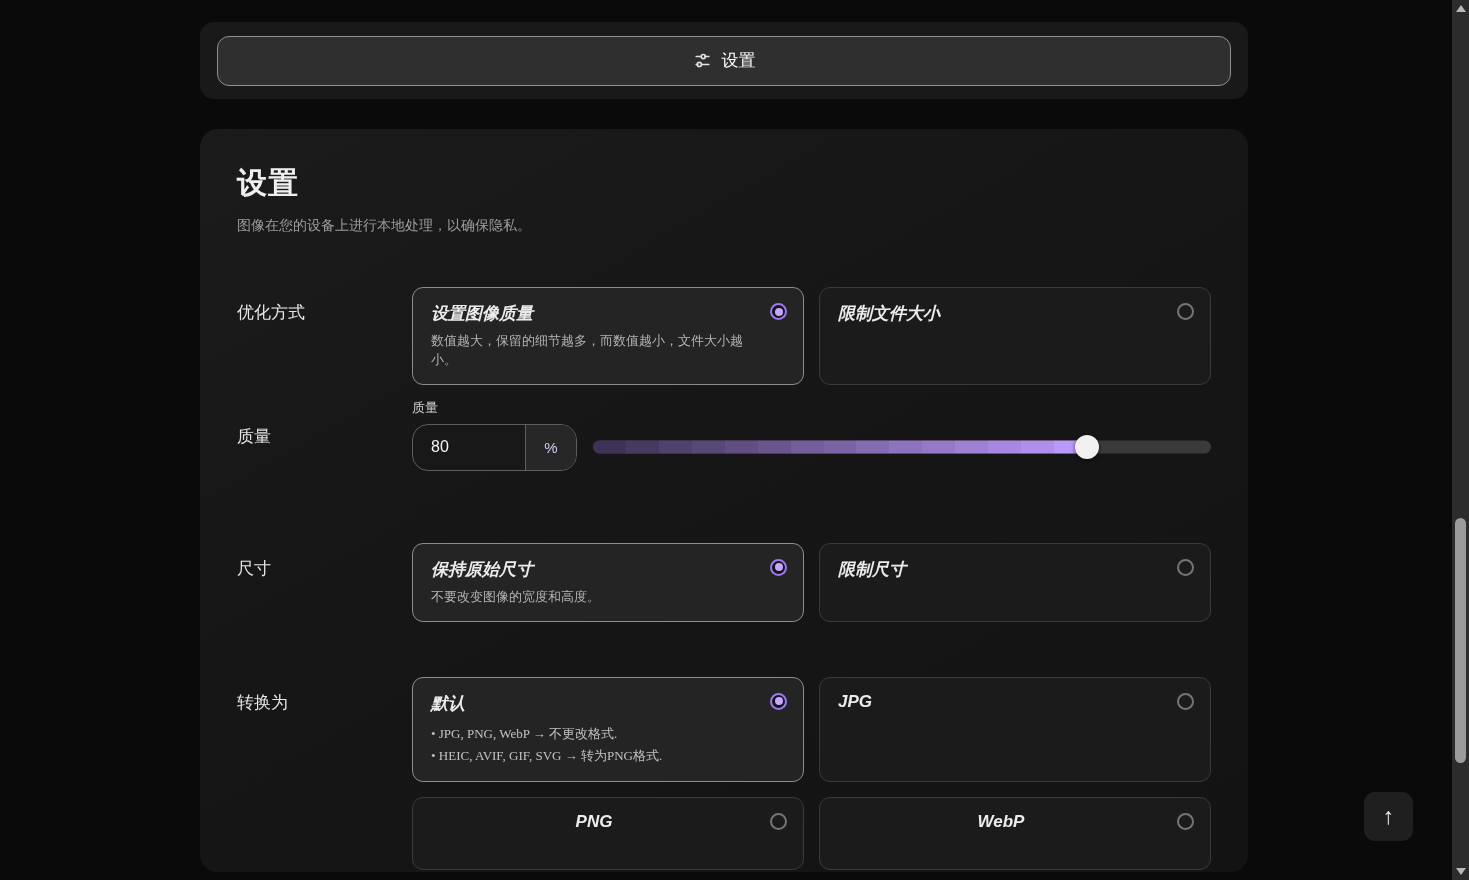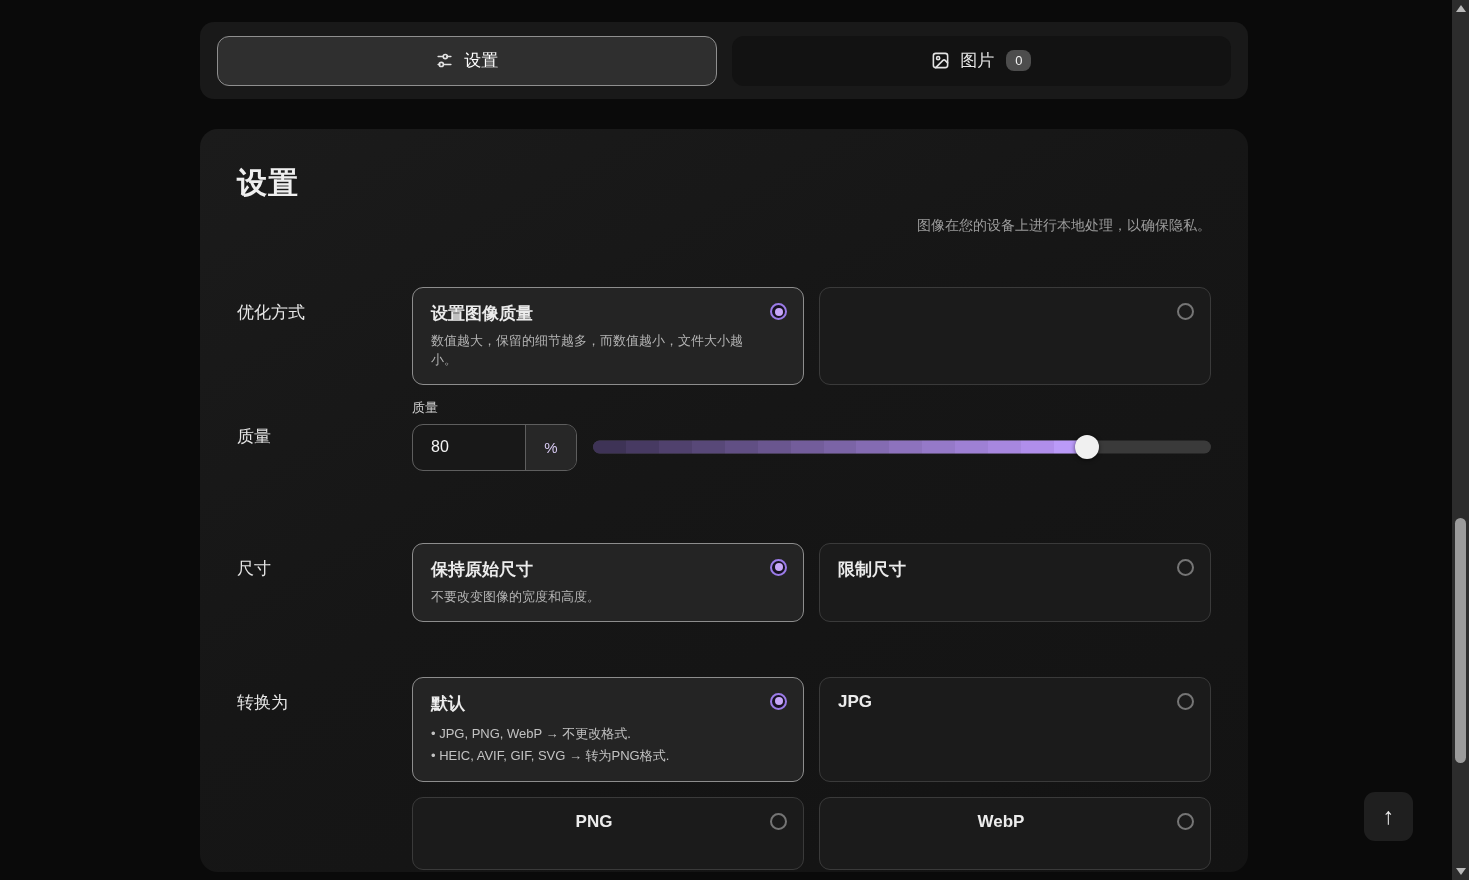--- a/index.html
+++ b/index.html
@@ -30,53 +30,53 @@
     padding:4px 9px; border-radius:8px; margin-left:2px;
   }
 
   
   .panel {
     margin-top:30px; height:743px; border-radius:18px;
     background:linear-gradient(150deg,#1b1b1b 0%,#161616 45%,#131313 100%);
     padding:34px 37px 0 37px; overflow:hidden;
   }
   .panel h1 { font-size:30px; font-weight:bold; color:#efefef; letter-spacing:1px; }
-  .panel .sub { font-size:14px; color:#9c9c9c; margin-top:13px;text-align:right; }
+  .panel .sub { font-size:14px; color:#9c9c9c; margin-top:13px; }
 
   .row { display:grid; grid-template-columns:175px 1fr; }
   .row-label { font-size:17px; font-weight:400; color:#e6e6e6; padding-top:14px; }
   .row-label.mid { padding-top:26px; }
 
   .cards2 { display:grid; grid-template-columns:1fr 1fr; gap:15px; }
   .card {
     position:relative; border-radius:11px; padding:14px 46px 14px 18px;
     background:#1b1b1b; border:1px solid #3a3a3a; cursor:pointer;
   }
   .card.selected { background:#242424; border:1px solid #8d8d8d; }
-  .card-title { font-size:17px; font-weight:600; color:#ececec; }
+  .card-title { font-size:17px; font-weight:600; color:#ececec;font-style:italic; }
   .card-desc { font-size:13px; color:#b3b3b3; margin-top:7px; line-height:1.45; max-width:330px; }
   .card-bullets { margin-top:8px; }
-  .card-bullets div { font-size:13px; color:#c2c2c2; line-height:1.7; }
+  .card-bullets div { font-size:13px; color:#c2c2c2; line-height:1.7;font-family:Liberation Serif, serif; }
 
   .radio {
     position:absolute; top:15px; right:16px; width:17px; height:17px;
     border-radius:50%; border:2px solid #757575;
   }
   .radio.checked {
     border-color:#9b7be8; background:#171221;
     display:flex; align-items:center; justify-content:center;
   }
   .radio.checked::after { content:""; width:8px; height:8px; border-radius:50%; background:#c7a7f8; }
 
   
   .q-small-label { font-size:13px; color:#cfcfcf; margin-bottom:7px; }
   .q-line { display:flex; align-items:center; gap:16px; }
   .input-group {
     display:flex; width:165px; height:47px; border:1px solid #5e5e5e;
-    border-radius:11px; overflow:hidden; background:#181818;
+    border-radius:16px; overflow:hidden; background:#181818;
   }
   .input-group input {
     width:112px; background:transparent; border:none; outline:none;
     color:#f2f2f2; font-size:16px; padding-left:18px; font-family:inherit;
   }
   .unit { width:53px; background:#272727; border-left:1px solid #5e5e5e;
     display:flex; align-items:center; justify-content:center;
     color:#d7c9f2; font-size:15px; }
 
   .slider { flex:1; position:relative; height:47px; cursor:pointer; }
@@ -150,46 +150,36 @@
           <path d="M20 7h-5"></path>
             <path d="M10 7H4"></path>
             <circle cx="13" cy="7" r="2.6"></circle>
           <path d="M20 17h-9"></path>
             <path d="M6 17H4"></path>
             <circle cx="8" cy="17" r="2.6"></circle>
         </svg>
       </span>
       <span>设置</span>
     </button>
-    <button class="tab">
-      <span style="display:flex">
-        <svg width="19" height="19" viewBox="0 0 24 24" fill="none" stroke-width="2" stroke-linecap="round" stroke-linejoin="round">
-          <rect x="3" y="3" width="18" height="18" rx="3"></rect>
-          <circle cx="9" cy="9" r="2"></circle>
-          <path d="m21 15-3.1-3.1a2 2 0 0 0-2.8 0L6 21"></path>
-        </svg>
-      </span>
-      <span>图片</span>
-      <span class="badge">0</span>
-    </button>
   </div>
 
   <div class="panel">
     <h1>设置</h1>
     <p class="sub">图像在您的设备上进行本地处理，以确保隐私。</p>
 
     <div class="row r1">
       <div class="row-label">优化方式</div>
       <div class="cards2">
         <div class="card selected minh93">
           <div class="card-title">设置图像质量</div>
           <div class="card-desc">数值越大，保留的细节越多，而数值越小，文件大小越小。</div>
           <span class="radio checked"></span>
         </div>
         <div class="card minh93">
+          <div class="card-title">限制文件大小</div>
           <span class="radio"></span>
         </div>
       </div>
     </div>
 
     <div class="row r2">
       <div class="row-label mid">质量</div>
       <div>
         <div class="q-small-label">质量</div>
         <div class="q-line">

